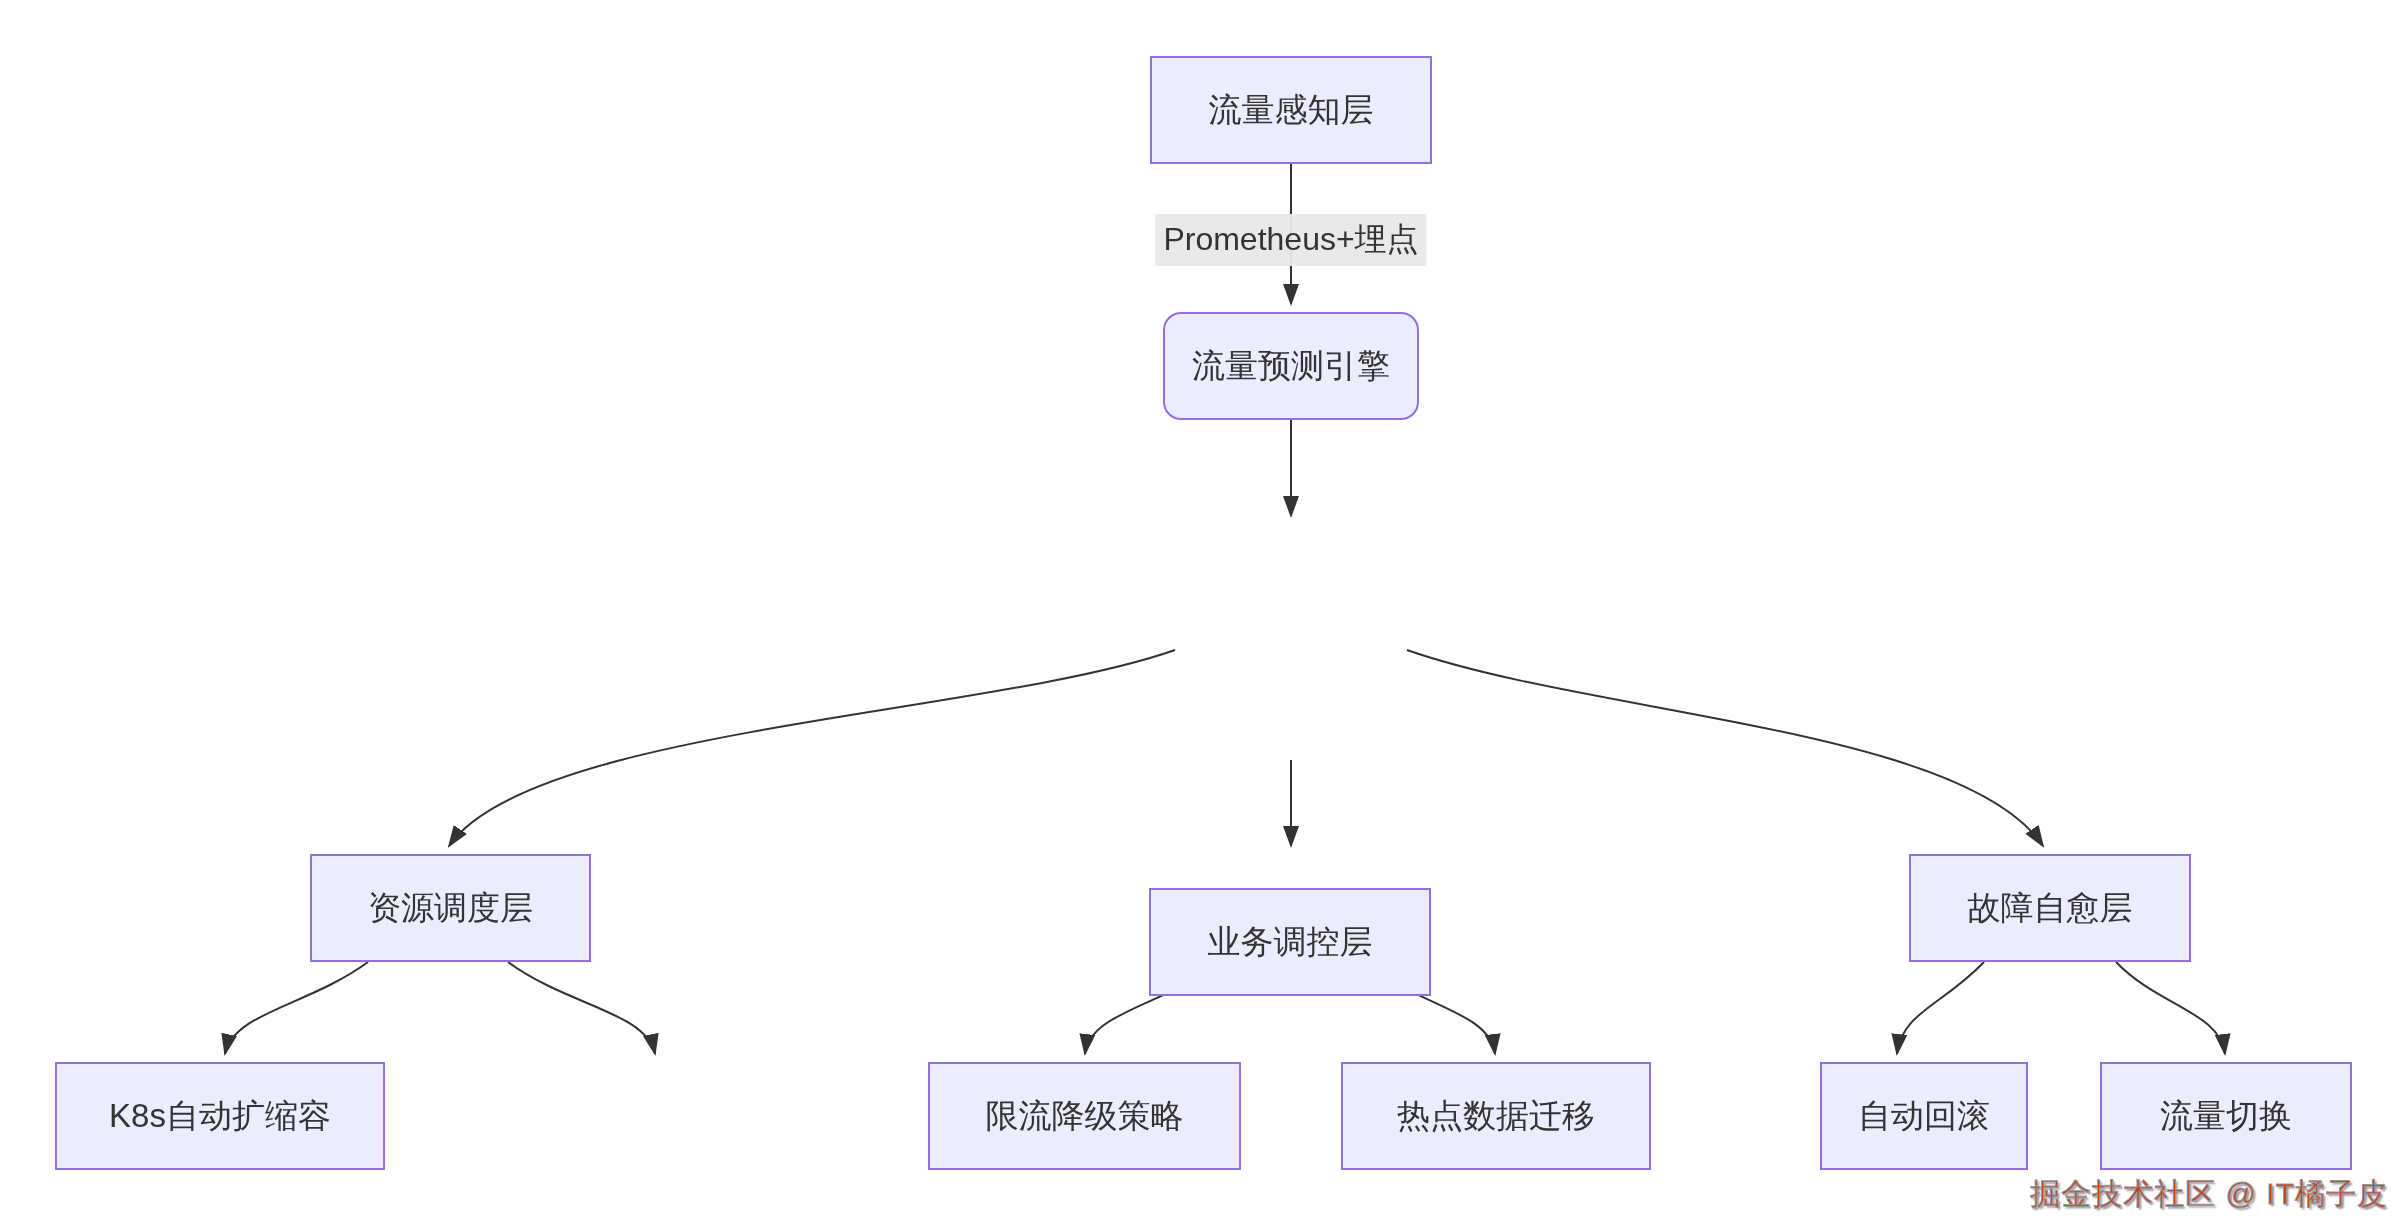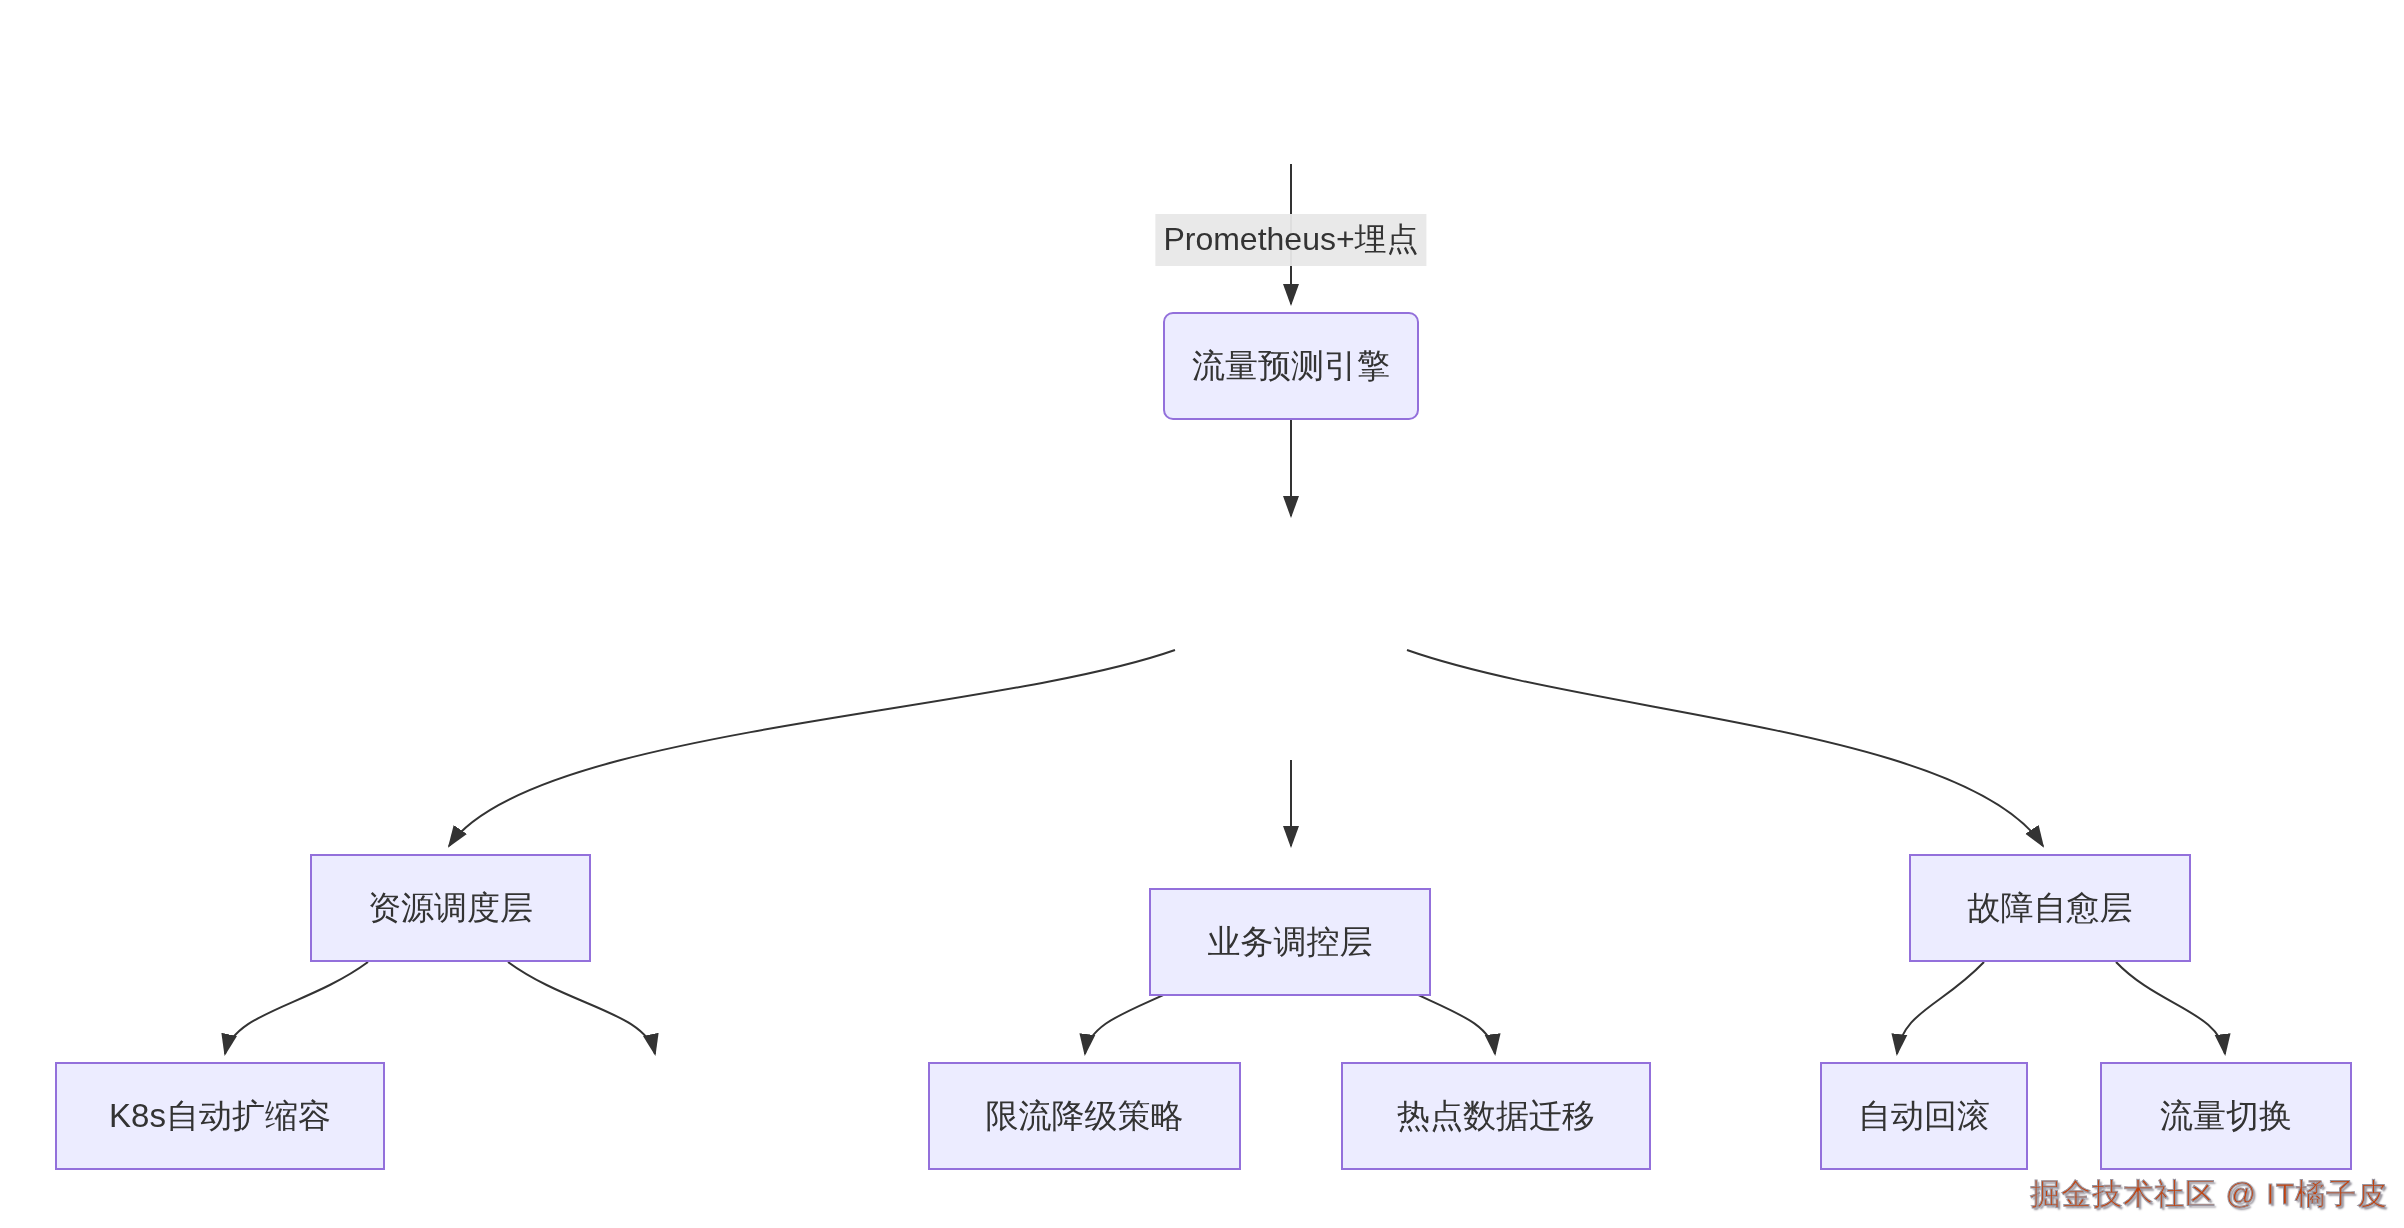--- a/index.html
+++ b/index.html
@@ -10,21 +10,21 @@
     position:absolute;
     background:#ECECFF;
     border:2px solid #9370DB;
     color:#333333;
     font-size:33px;
     display:flex;align-items:center;justify-content:center;
     box-sizing:border-box;
     white-space:nowrap;
     z-index:2;
   }
-  .node.rounded{border-radius:10px;}
+  .node.rounded{border-radius:18px;}
   .diamond-wrap{position:absolute;z-index:2;}
   .diamond-wrap .label{
     position:absolute;left:0;top:0;width:100%;height:100%;
     display:flex;align-items:center;justify-content:center;
     color:#333333;font-size:33px;white-space:nowrap;
   }
   .edge-label{
     position:absolute;
     transform:translate(-50%,-50%);
     background:rgba(232,232,232,0.95);
@@ -66,20 +66,21 @@
       <path d="M 1407 650 C 1592 715, 1965 728, 2043 846" marker-end="url(#arrow)"></path>
       <path d="M 368 962 C 308 1006, 234 1012, 225 1054" marker-end="url(#arrow)"></path>
       <path d="M 508 962 C 568 1006, 646 1012, 655 1054" marker-end="url(#arrow)"></path>
       <path d="M 1222 962 C 1162 1006, 1090 1012, 1085 1054" marker-end="url(#arrow)"></path>
       <path d="M 1360 962 C 1420 1006, 1490 1012, 1495 1054" marker-end="url(#arrow)"></path>
       <path d="M 1984 962 C 1942 1006, 1902 1012, 1897 1054" marker-end="url(#arrow)"></path>
       <path d="M 2116 962 C 2158 1006, 2220 1012, 2225 1054" marker-end="url(#arrow)"></path>
     </g>
   </svg>
 
+  <div class="node" style="left:1150px;top:56px;width:282px;height:108px;">流量感知层</div>
 
   <div class="edge-label" style="left:1291px;top:240px;">Prometheus+埋点</div>
 
   <div class="node rounded" style="left:1163px;top:312px;width:256px;height:108px;">流量预测引擎</div>
 
 
   <div class="node" style="left:310px;top:854px;width:281px;height:108px;">资源调度层</div>
   <div class="node" style="left:1149px;top:888px;width:282px;height:108px;">业务调控层</div>
   <div class="node" style="left:1909px;top:854px;width:282px;height:108px;">故障自愈层</div>
 

